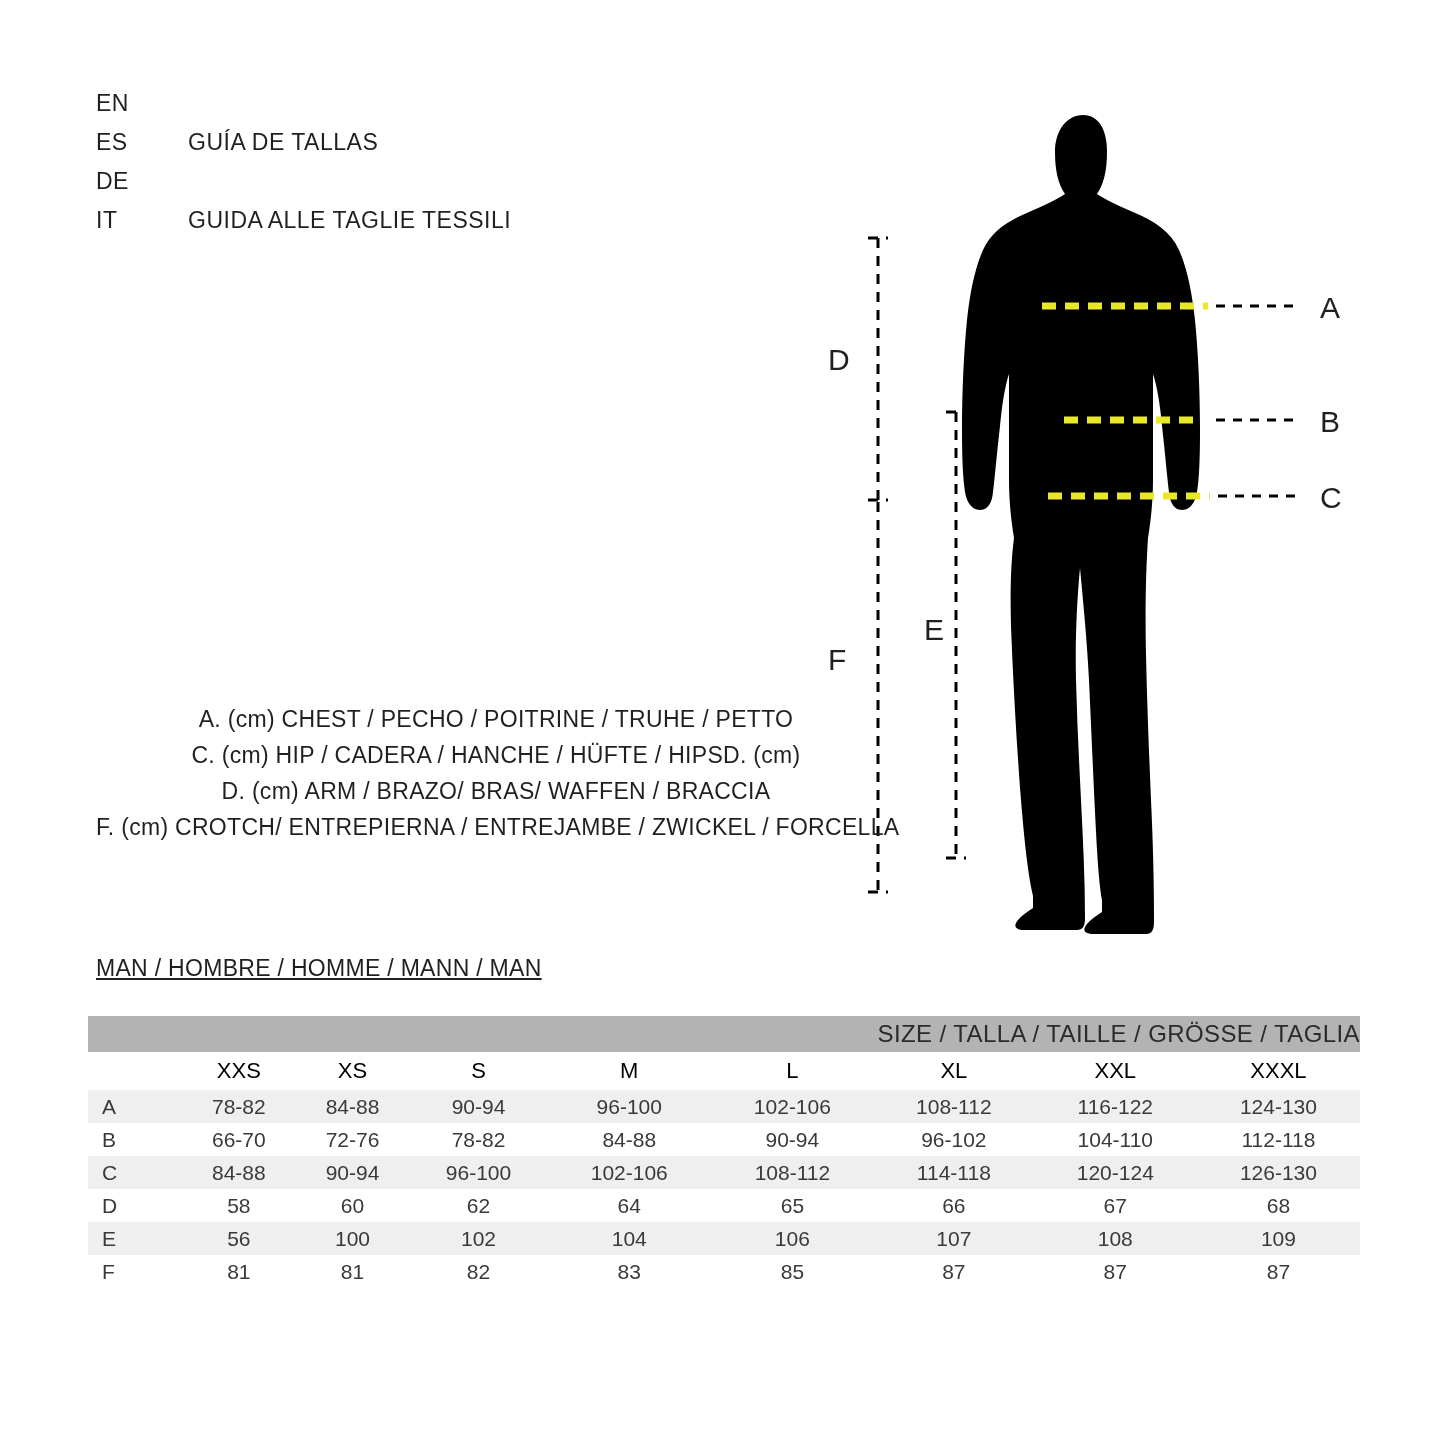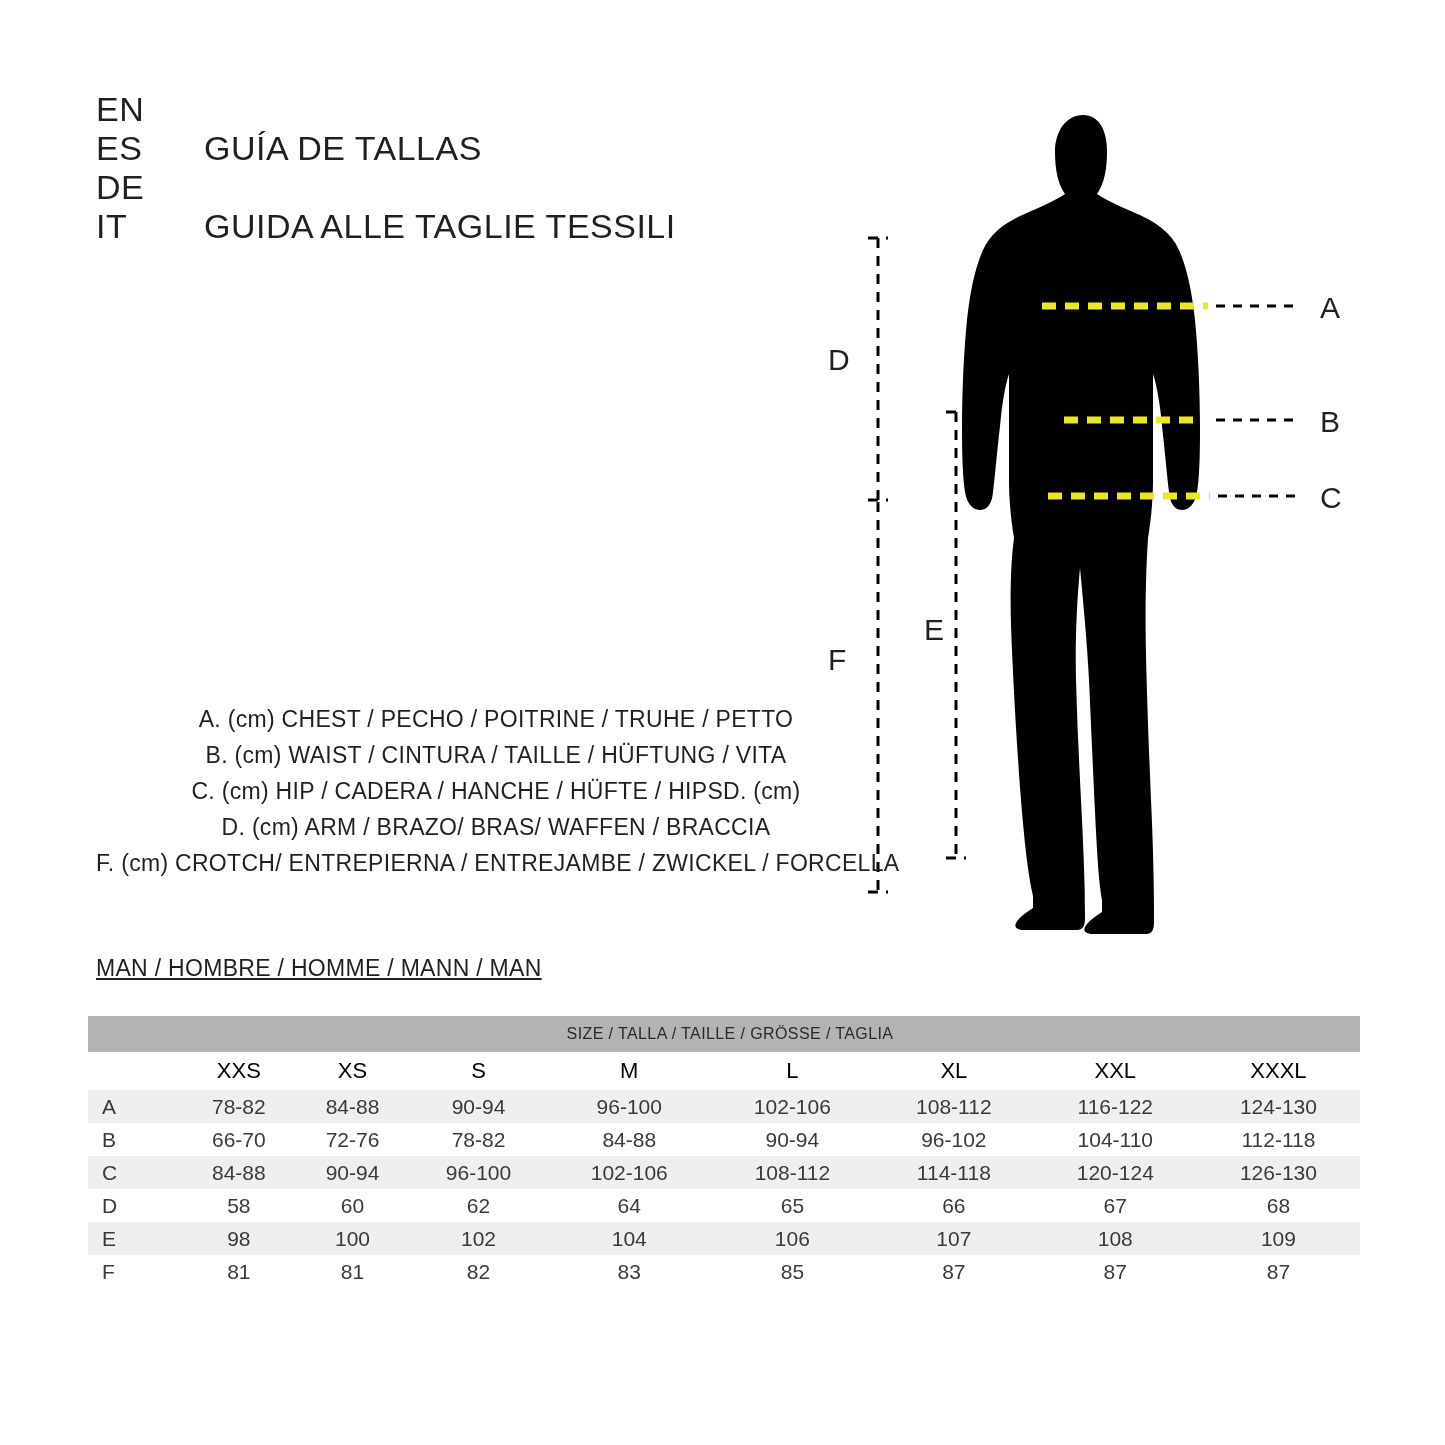--- a/index.html
+++ b/index.html
@@ -20,23 +20,22 @@
   #title-block {
     position: absolute;
     left: 96px;
     top: 90px;
     width: 640px;
   }
   .title-row {
     display: flex;
     align-items: baseline;
     height: 39px;
-    font-size: 34px;
+    font-size: 23px;
     letter-spacing: 0.5px;
-    gap: 16px;
   }
   .title-lang {
     width: 92px;
     flex: 0 0 92px;
   }
   .title-text {
     flex: 1;
   }
 
   
@@ -87,24 +86,24 @@
   }
   #size-table td, #size-table th {
     padding: 0;
     height: 33px;
     text-align: center;
     font-weight: normal;
     color: #3a3a3a;
   }
   #size-table .head-row td {
     background: #b3b3b3;
-    text-align: center;
+    text-align: right;
     padding-left: 12px;
     height: 36px;
-    font-size: 16px;
+    font-size: 24px;
     color: #2b2b2b;
     letter-spacing: 0.4px;
   }
   #size-table .sizes-row td {
     background: #ffffff;
     height: 38px;
     font-size: 22px;
     color: #000000;
   }
   #size-table tr.shaded td {
@@ -226,21 +225,20 @@
     <text x="500" y="372" font-family="Liberation Sans, sans-serif" font-size="30" fill="#231f20">B</text>
     <text x="500" y="448" font-family="Liberation Sans, sans-serif" font-size="30" fill="#231f20">C</text>
     <text x="8" y="310" font-family="Liberation Sans, sans-serif" font-size="30" fill="#231f20">D</text>
     <text x="104" y="580" font-family="Liberation Sans, sans-serif" font-size="30" fill="#231f20">E</text>
     <text x="8" y="610" font-family="Liberation Sans, sans-serif" font-size="30" fill="#231f20">F</text>
   </svg>
 </div>
 
 <div id="legend-block">
   <div class="legend-row">A. (cm) CHEST / PECHO / POITRINE / TRUHE / PETTO</div>
-  <div class="legend-row">B. (cm) WAIST / CINTURA / TAILLE / HÜFTUNG / VITA</div>
   <div class="legend-row">C. (cm) HIP / CADERA / HANCHE / HÜFTE / HIPSD. (cm)</div>
   <div class="legend-row">D. (cm) ARM / BRAZO/ BRAS/ WAFFEN / BRACCIA</div>
   <div class="legend-row">F. (cm) CROTCH/ ENTREPIERNA / ENTREJAMBE / ZWICKEL / FORCELLA</div>
 </div>
 
 <div id="gender-row">MAN / HOMBRE / HOMME / MANN / MAN</div>
 
 <table id="size-table">
   <tbody>
     <tr class="head-row">
@@ -301,21 +299,21 @@
       <td>62</td>
       <td>64</td>
       <td>65</td>
       <td>66</td>
       <td>67</td>
       <td>68</td>
     </tr>
 
     <tr class="shaded">
       <td class="rowlabel">E</td>
-      <td>98</td>
+      <td>56</td>
       <td>100</td>
       <td>102</td>
       <td>104</td>
       <td>106</td>
       <td>107</td>
       <td>108</td>
       <td>109</td>
     </tr>
 
     <tr class="plain">

